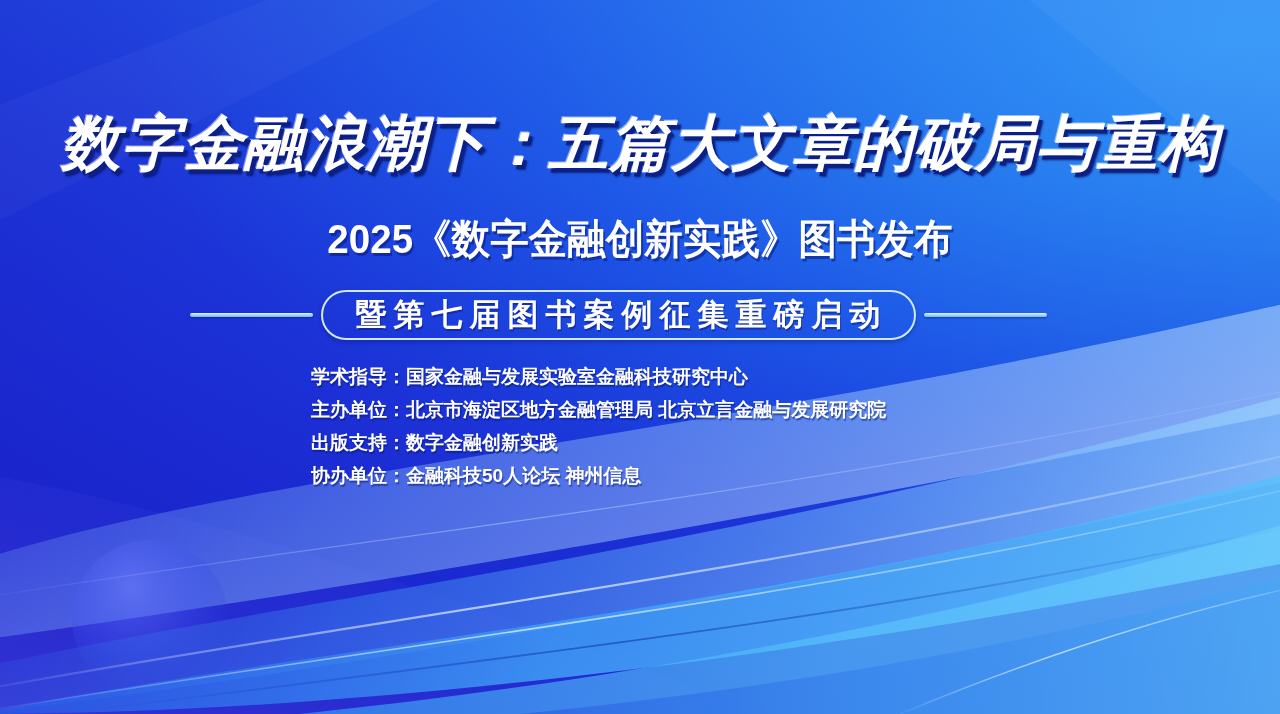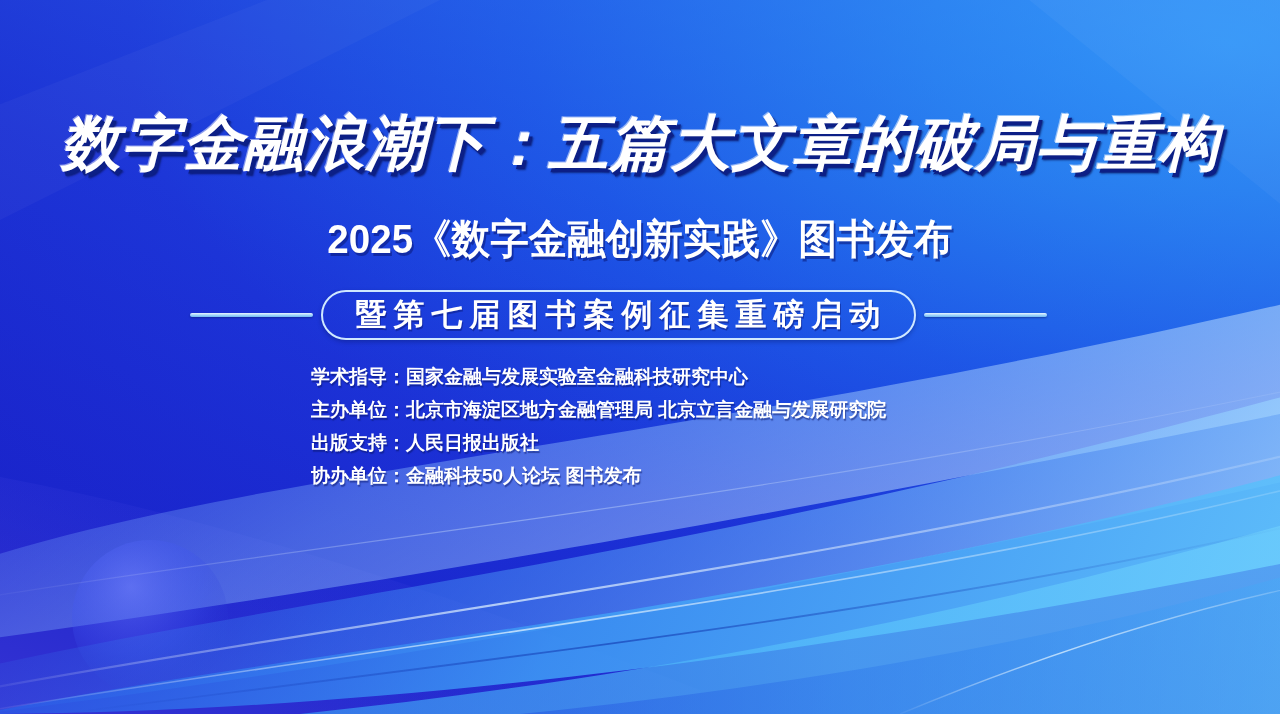--- a/index.html
+++ b/index.html
@@ -245,19 +245,19 @@
       <div class="rule"></div>
       <div class="pill">
         <span class="pill-text">暨第七届图书案例征集重磅启动</span>
       </div>
       <div class="rule"></div>
     </div>
 
     <div class="credits">
       <div class="credit-line">学术指导：国家金融与发展实验室金融科技研究中心</div>
       <div class="credit-line">主办单位：北京市海淀区地方金融管理局  北京立言金融与发展研究院</div>
-      <div class="credit-line">出版支持：人民日报出版社</div>
-      <div class="credit-line">协办单位：金融科技50人论坛  图书发布</div>
+      <div class="credit-line">出版支持：数字金融创新实践</div>
+      <div class="credit-line">协办单位：金融科技50人论坛  神州信息</div>
     </div>
 
 
   </div>
 </div>
 
 </body></html>

